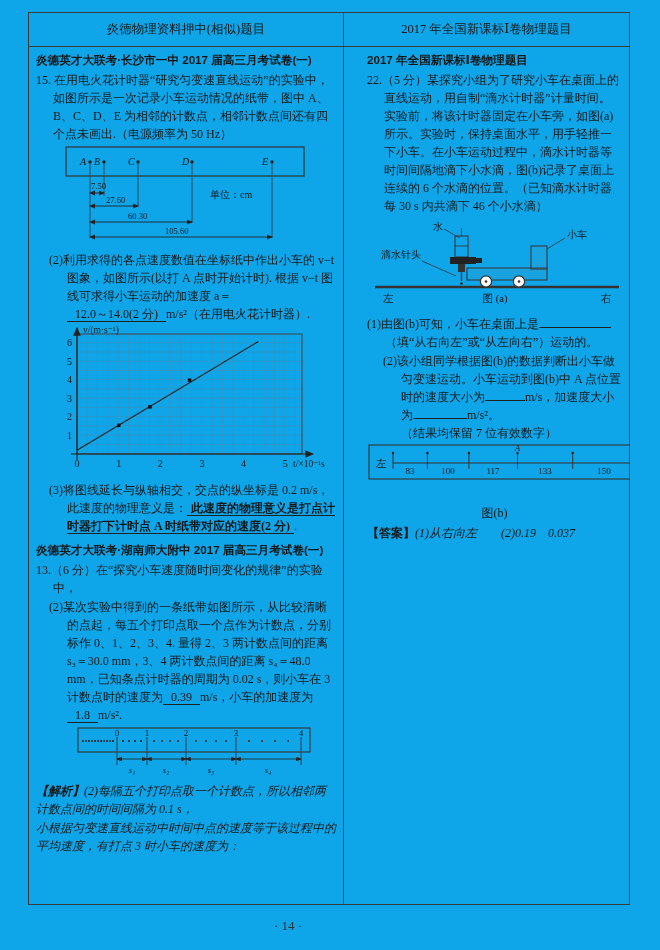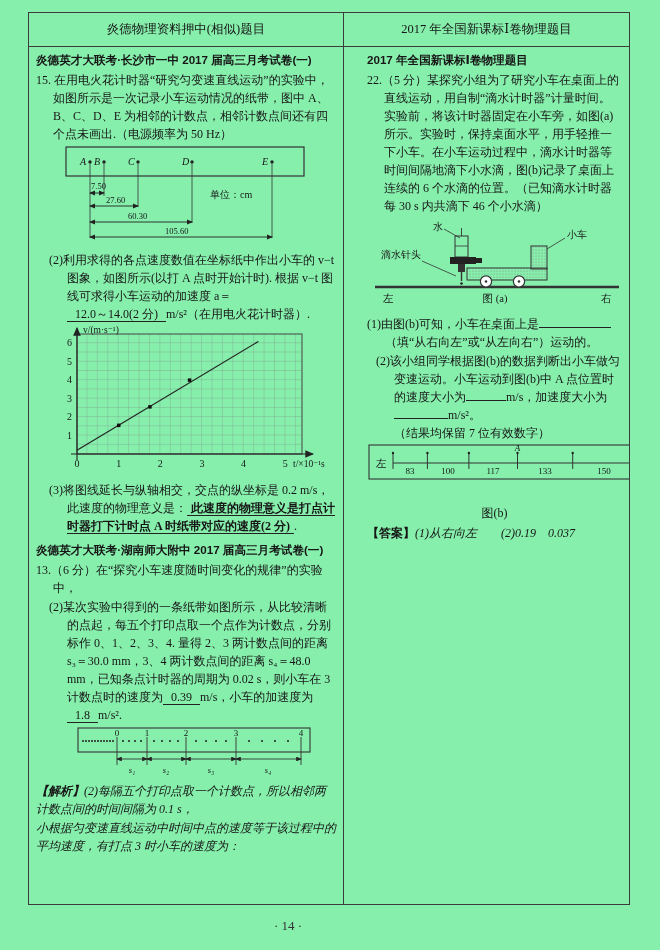--- a/index.html
+++ b/index.html
@@ -1,17 +1,17 @@
 <!DOCTYPE html>
 <html><head>
 <meta charset="utf-8">
 <style>
   html,body{margin:0;padding:0;}
   body{width:660px;height:950px;background:#f4f4f2;}
-  .sheet{position:relative;width:660px;height:950px;background:#86efac;
+  .sheet{position:relative;width:660px;height:950px;background:#0ea5e9;
          font-family:"Liberation Serif","DejaVu Serif",serif;font-size:12px;color:#161616;}
   .doc-table{position:absolute;left:28px;top:12px;width:602px;height:893px;
              border:1.5px solid #3c3c3c;box-sizing:border-box;display:flex;flex-direction:column;}
   .doc-header{display:flex;border-bottom:1.5px solid #3c3c3c;flex:0 0 auto;}
   .doc-header .hcell{padding:8px 4px;text-align:center;font-size:12.5px;box-sizing:border-box;}
   .hcell.l{width:315px;border-right:1.5px solid #3c3c3c;}
   .hcell.r{flex:1;}
   .doc-body{display:flex;flex:1;min-height:0;gap:16px;}
   .col{box-sizing:border-box;padding:4px 7px 0 7px;overflow:hidden;line-height:1.5;}
   .col-left{width:315px;border-right:1.5px solid #3c3c3c;}
@@ -248,21 +248,21 @@
             <text x="14" y="42" font-size="10">滴水针头</text>
             <line x1="55" y1="45" x2="89" y2="60" stroke="#333" stroke-width="0.8"></line>
             <text x="16" y="86" font-size="10.5">左</text>
             <text x="128" y="86" font-size="10.5" text-anchor="middle">图 (a)</text>
             <text x="234" y="86" font-size="10.5">右</text>
           </svg>
         </div>
 
         <p class="hang-sub" style="margin-left:0;"><span>(1)由图(b)可知，小车在桌面上是</span><span class="blank" style="width:72px;"></span><span>（填“从右向左”或“从左向右”）运动的。</span></p>
 
-        <p class="hang-sub" style="margin-left:9px;"><span>(2)该小组同学根据图(b)的数据判断出小车做匀变速运动。小车运动到图(b)中 A 点位置时的速度大小为</span><span class="blank" style="width:40px;"></span><span>m/s，加速度大小为</span><span class="blank" style="width:54px;"></span><span>m/s²。</span><br><span>（结果均保留 7 位有效数字）</span></p>
+        <p class="hang-sub" style="margin-left:16px;"><span>(2)该小组同学根据图(b)的数据判断出小车做匀变速运动。小车运动到图(b)中 A 点位置时的速度大小为</span><span class="blank" style="width:40px;"></span><span>m/s，加速度大小为</span><span class="blank" style="width:54px;"></span><span>m/s²。</span><br><span>（结果均保留 7 位有效数字）</span></p>
 
         <div class="fig">
           <svg width="290" height="40" viewBox="0 0 290 40">
             <rect x="2" y="2" width="286" height="34" fill="none" stroke="#333" stroke-width="1.1"></rect>
             <line x1="26" y1="20" x2="268" y2="20" stroke="#333" stroke-width="1"></line>
             <g stroke="#333" stroke-width="1">
               <line x1="26" y1="11" x2="26" y2="26"></line>
               <line x1="60.4" y1="11" x2="60.4" y2="26"></line>
               <line x1="101.9" y1="11" x2="101.9" y2="26"></line>
               <line x1="150.5" y1="11" x2="150.5" y2="26"></line>

